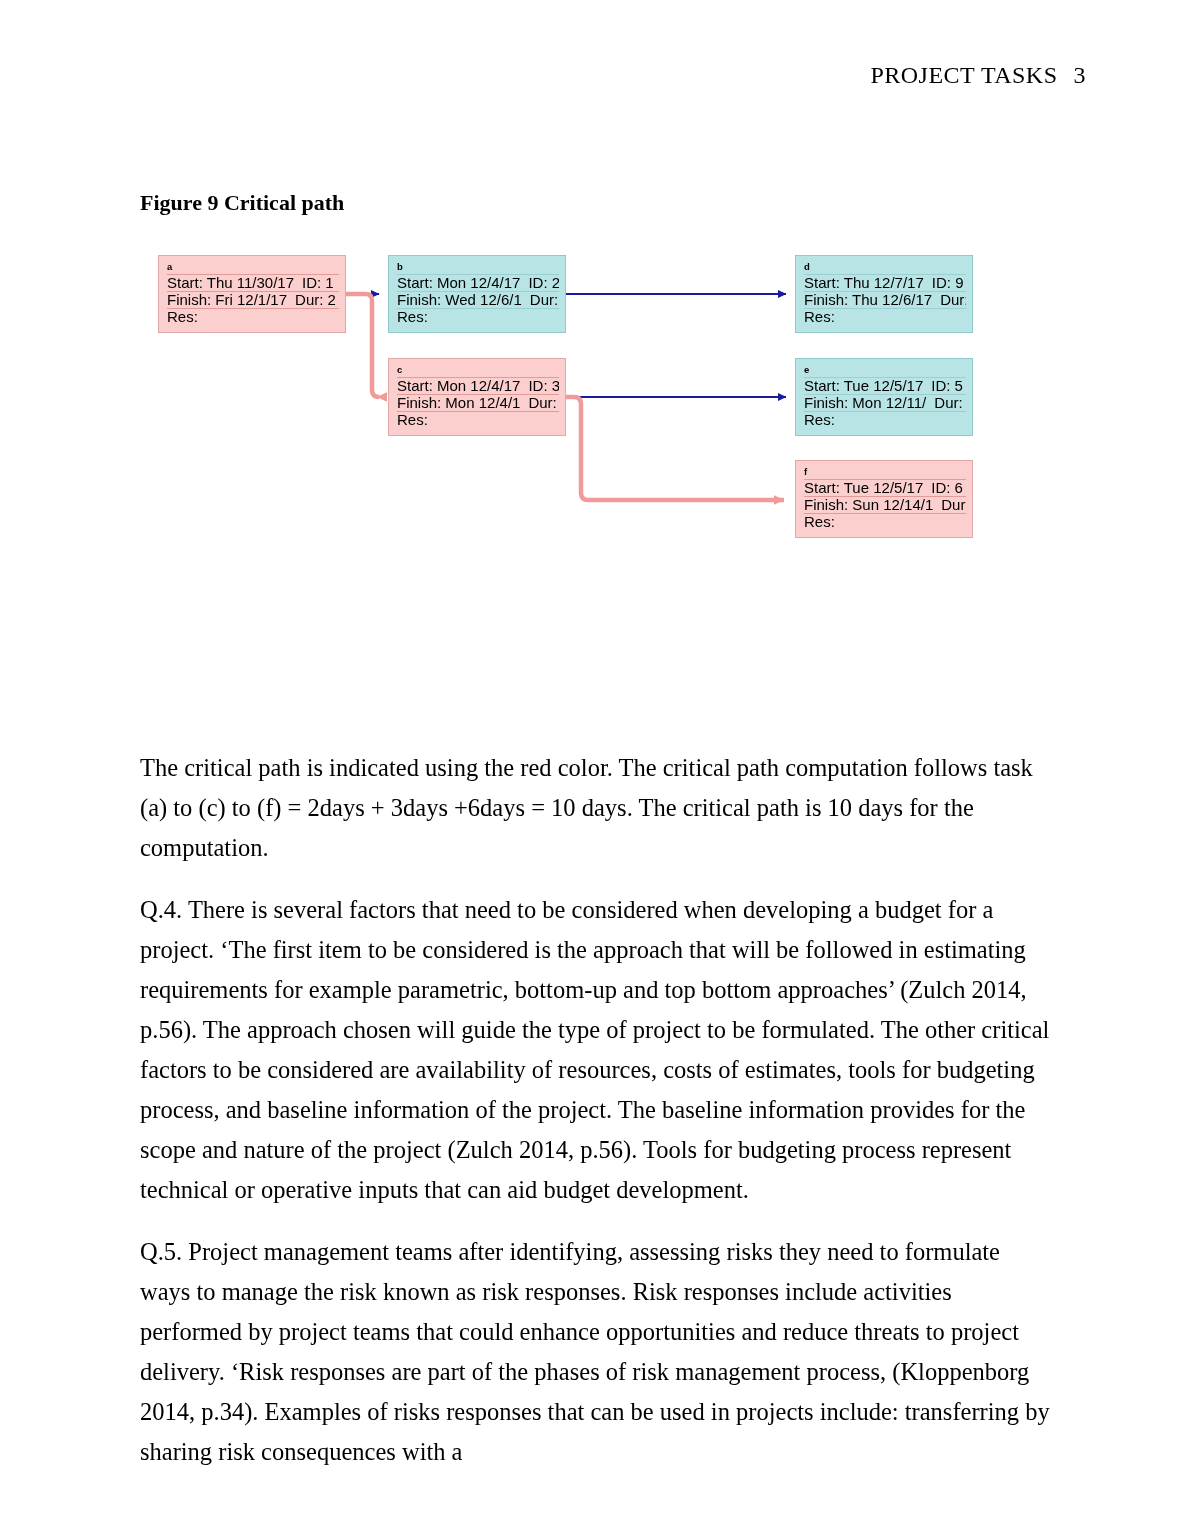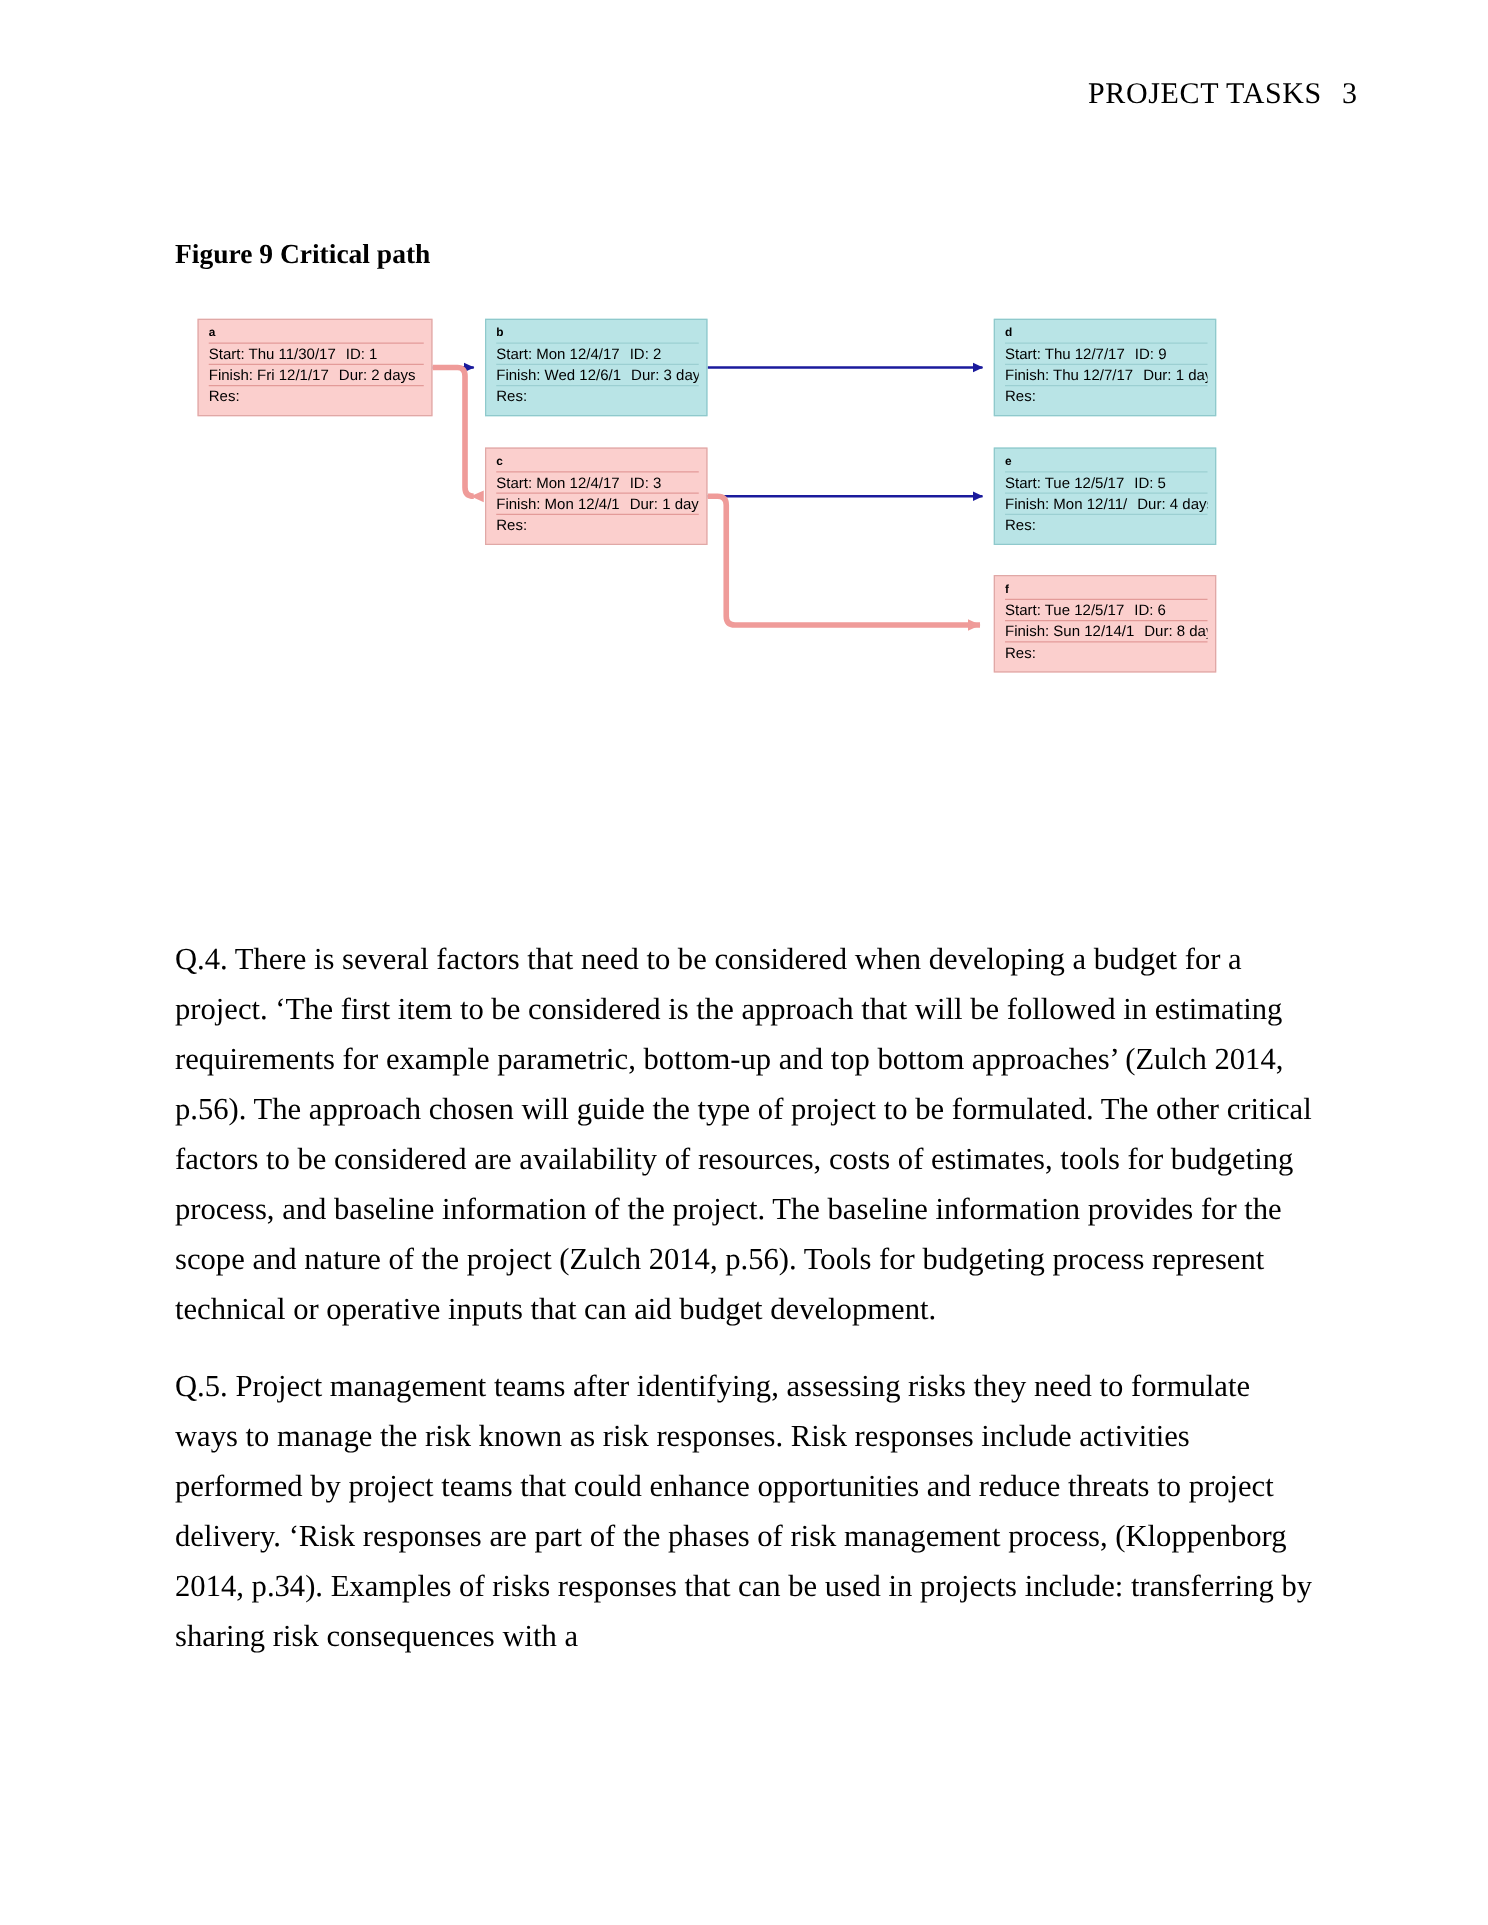--- a/index.html
+++ b/index.html
@@ -65,21 +65,21 @@
     background: #b9e4e6;
     border-color: #8fc9cc;
   }
   .node .n-name {
     font-size: 9.5px;
     font-weight: bold;
     line-height: 13px;
     padding-bottom: 1px;
   }
   .node .n-row {
-    font-size: 12px;
+    font-size: 15px;
     line-height: 16px;
     white-space: nowrap;
     overflow: hidden;
     display: flex;
   }
   .node.critical .n-name,
   .node.critical .n-row { border-bottom: 1px solid #e39b99; }
   .node.normal .n-name,
   .node.normal .n-row { border-bottom: 1px solid #9ccfd2; }
   .node .n-row .c1 { flex: 0 0 auto; }
@@ -176,21 +176,21 @@
       <div class="n-row last">Res:</div>
     </div>
 
     <div class="node normal" id="node-d">
       <div class="n-name">d</div>
       <div class="n-row">
         <span class="c1">Start:  Thu 12/7/17</span>
         <span class="c2">ID:   9</span>
       </div>
       <div class="n-row">
-        <span class="c1">Finish: Thu 12/7/17</span>
+        <span class="c1">Finish: Thu 12/6/17</span>
         <span class="c2">Dur: 1 day</span>
       </div>
       <div class="n-row last">Res:</div>
     </div>
 
     <div class="node critical" id="node-c">
       <div class="n-name">c</div>
       <div class="n-row">
         <span class="c1">Start:  Mon 12/4/17</span>
         <span class="c2">ID:   3</span>
@@ -224,17 +224,18 @@
       <div class="n-row">
         <span class="c1">Finish: Sun 12/14/1</span>
         <span class="c2">Dur: 8 days</span>
       </div>
       <div class="n-row last">Res:</div>
     </div>
 
   </div>
 
   <div class="body-text">
+    <p>The critical path is indicated using the red color. The critical path computation follows task (a) to (c) to (f) = 2days + 3days +6days = 10 days. The critical path is 10 days for the computation.</p>
     <p>Q.4. There is several factors that need to be considered when developing a budget for a project. ‘The first item to be considered is the approach that will be followed in estimating requirements for example parametric, bottom-up and top bottom approaches’ (Zulch 2014, p.56). The approach chosen will guide the type of project to be formulated.  The other critical factors to be considered are availability of resources, costs of estimates, tools for budgeting process, and baseline information of the project. The baseline information provides for the scope and nature of the project (Zulch 2014, p.56). Tools for budgeting process represent technical or operative inputs that can aid budget development.</p>
     <p>Q.5. Project management teams after identifying, assessing risks they need to formulate ways to manage the risk known as risk responses. Risk responses include activities performed by project teams that could enhance opportunities and reduce threats to project delivery. ‘Risk responses are part of the phases of risk management process, (Kloppenborg 2014, p.34). Examples of risks responses that can be used in projects include: transferring by sharing risk consequences with a</p>
   </div>
 
 </div>
 
 </body></html>

